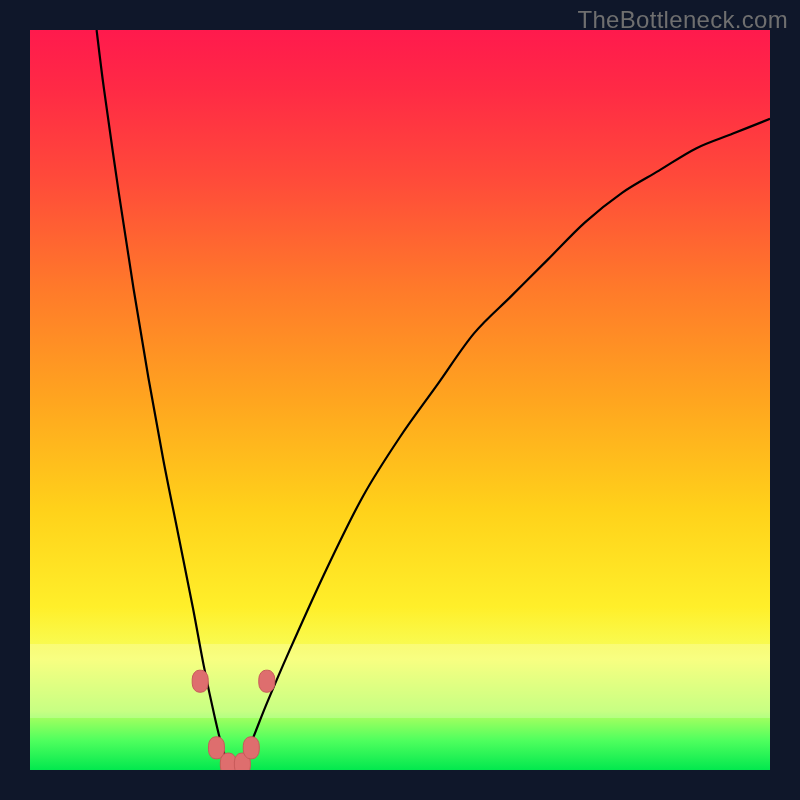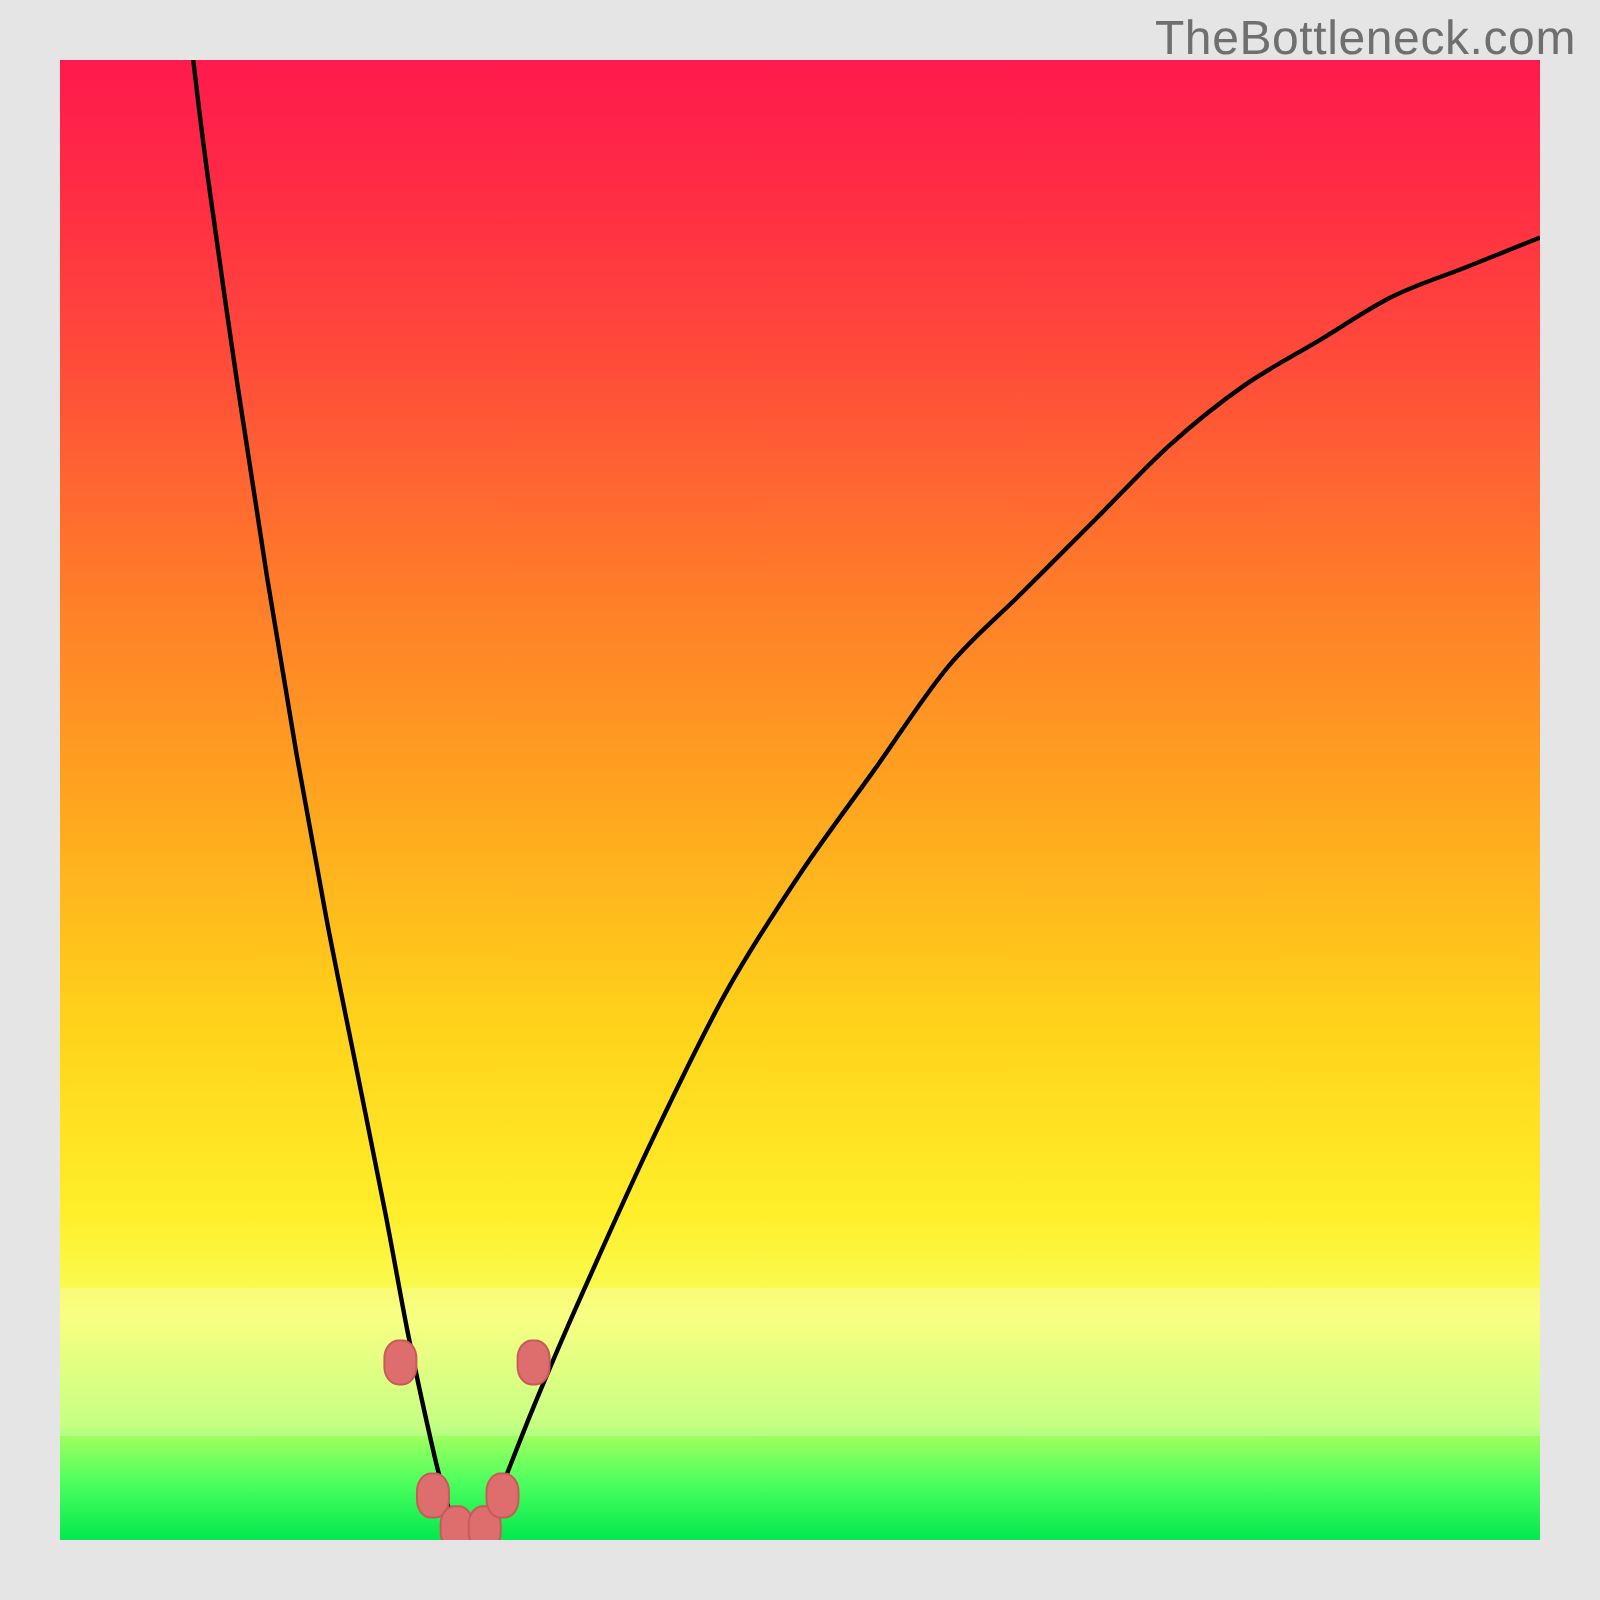--- a/index.html
+++ b/index.html
@@ -10,21 +10,21 @@
     overflow: hidden;
     background: #000;
     font-family: Arial, Helvetica, sans-serif;
   }
   .frame {
     position: absolute;
     left: 0;
     top: 0;
     width: 800px;
     height: 800px;
-    background: #e5e5e5;
+    background: #0f172a;
   }
   .plot {
     position: absolute;
     left: 30px;
     top: 30px;
     width: 740px;
     height: 740px;
     
     background: linear-gradient(to bottom,
       #ff1a4d 0%,

